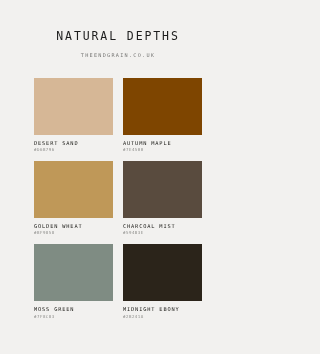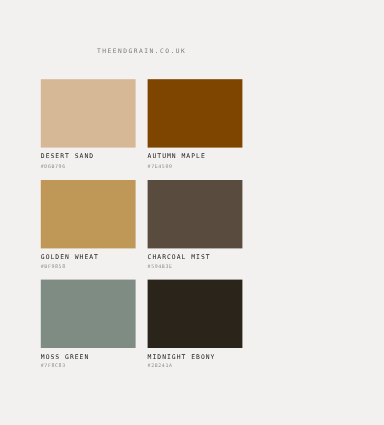--- a/index.html
+++ b/index.html
@@ -87,20 +87,21 @@
     line-height: 1;
     white-space: nowrap;
   }
 </style>
 </head>
 <body style="background-color: rgb(242, 241, 239);">
 
 <div class="palette-card" style="background-color: rgb(242, 241, 239);">
 
   <div class="header">
+    <h1 class="title">NATURAL DEPTHS</h1>
     <p class="subtitle">THEENDGRAIN.CO.UK</p>
   </div>
 
   <div class="swatch-grid">
 
     <div class="swatch-cell">
       <div class="swatch-chip" style="background-color: rgb(214, 183, 150);"></div>
       <div class="swatch-meta">
         <span class="swatch-name">DESERT SAND</span>
         <span class="swatch-hex">#D6B796</span>

